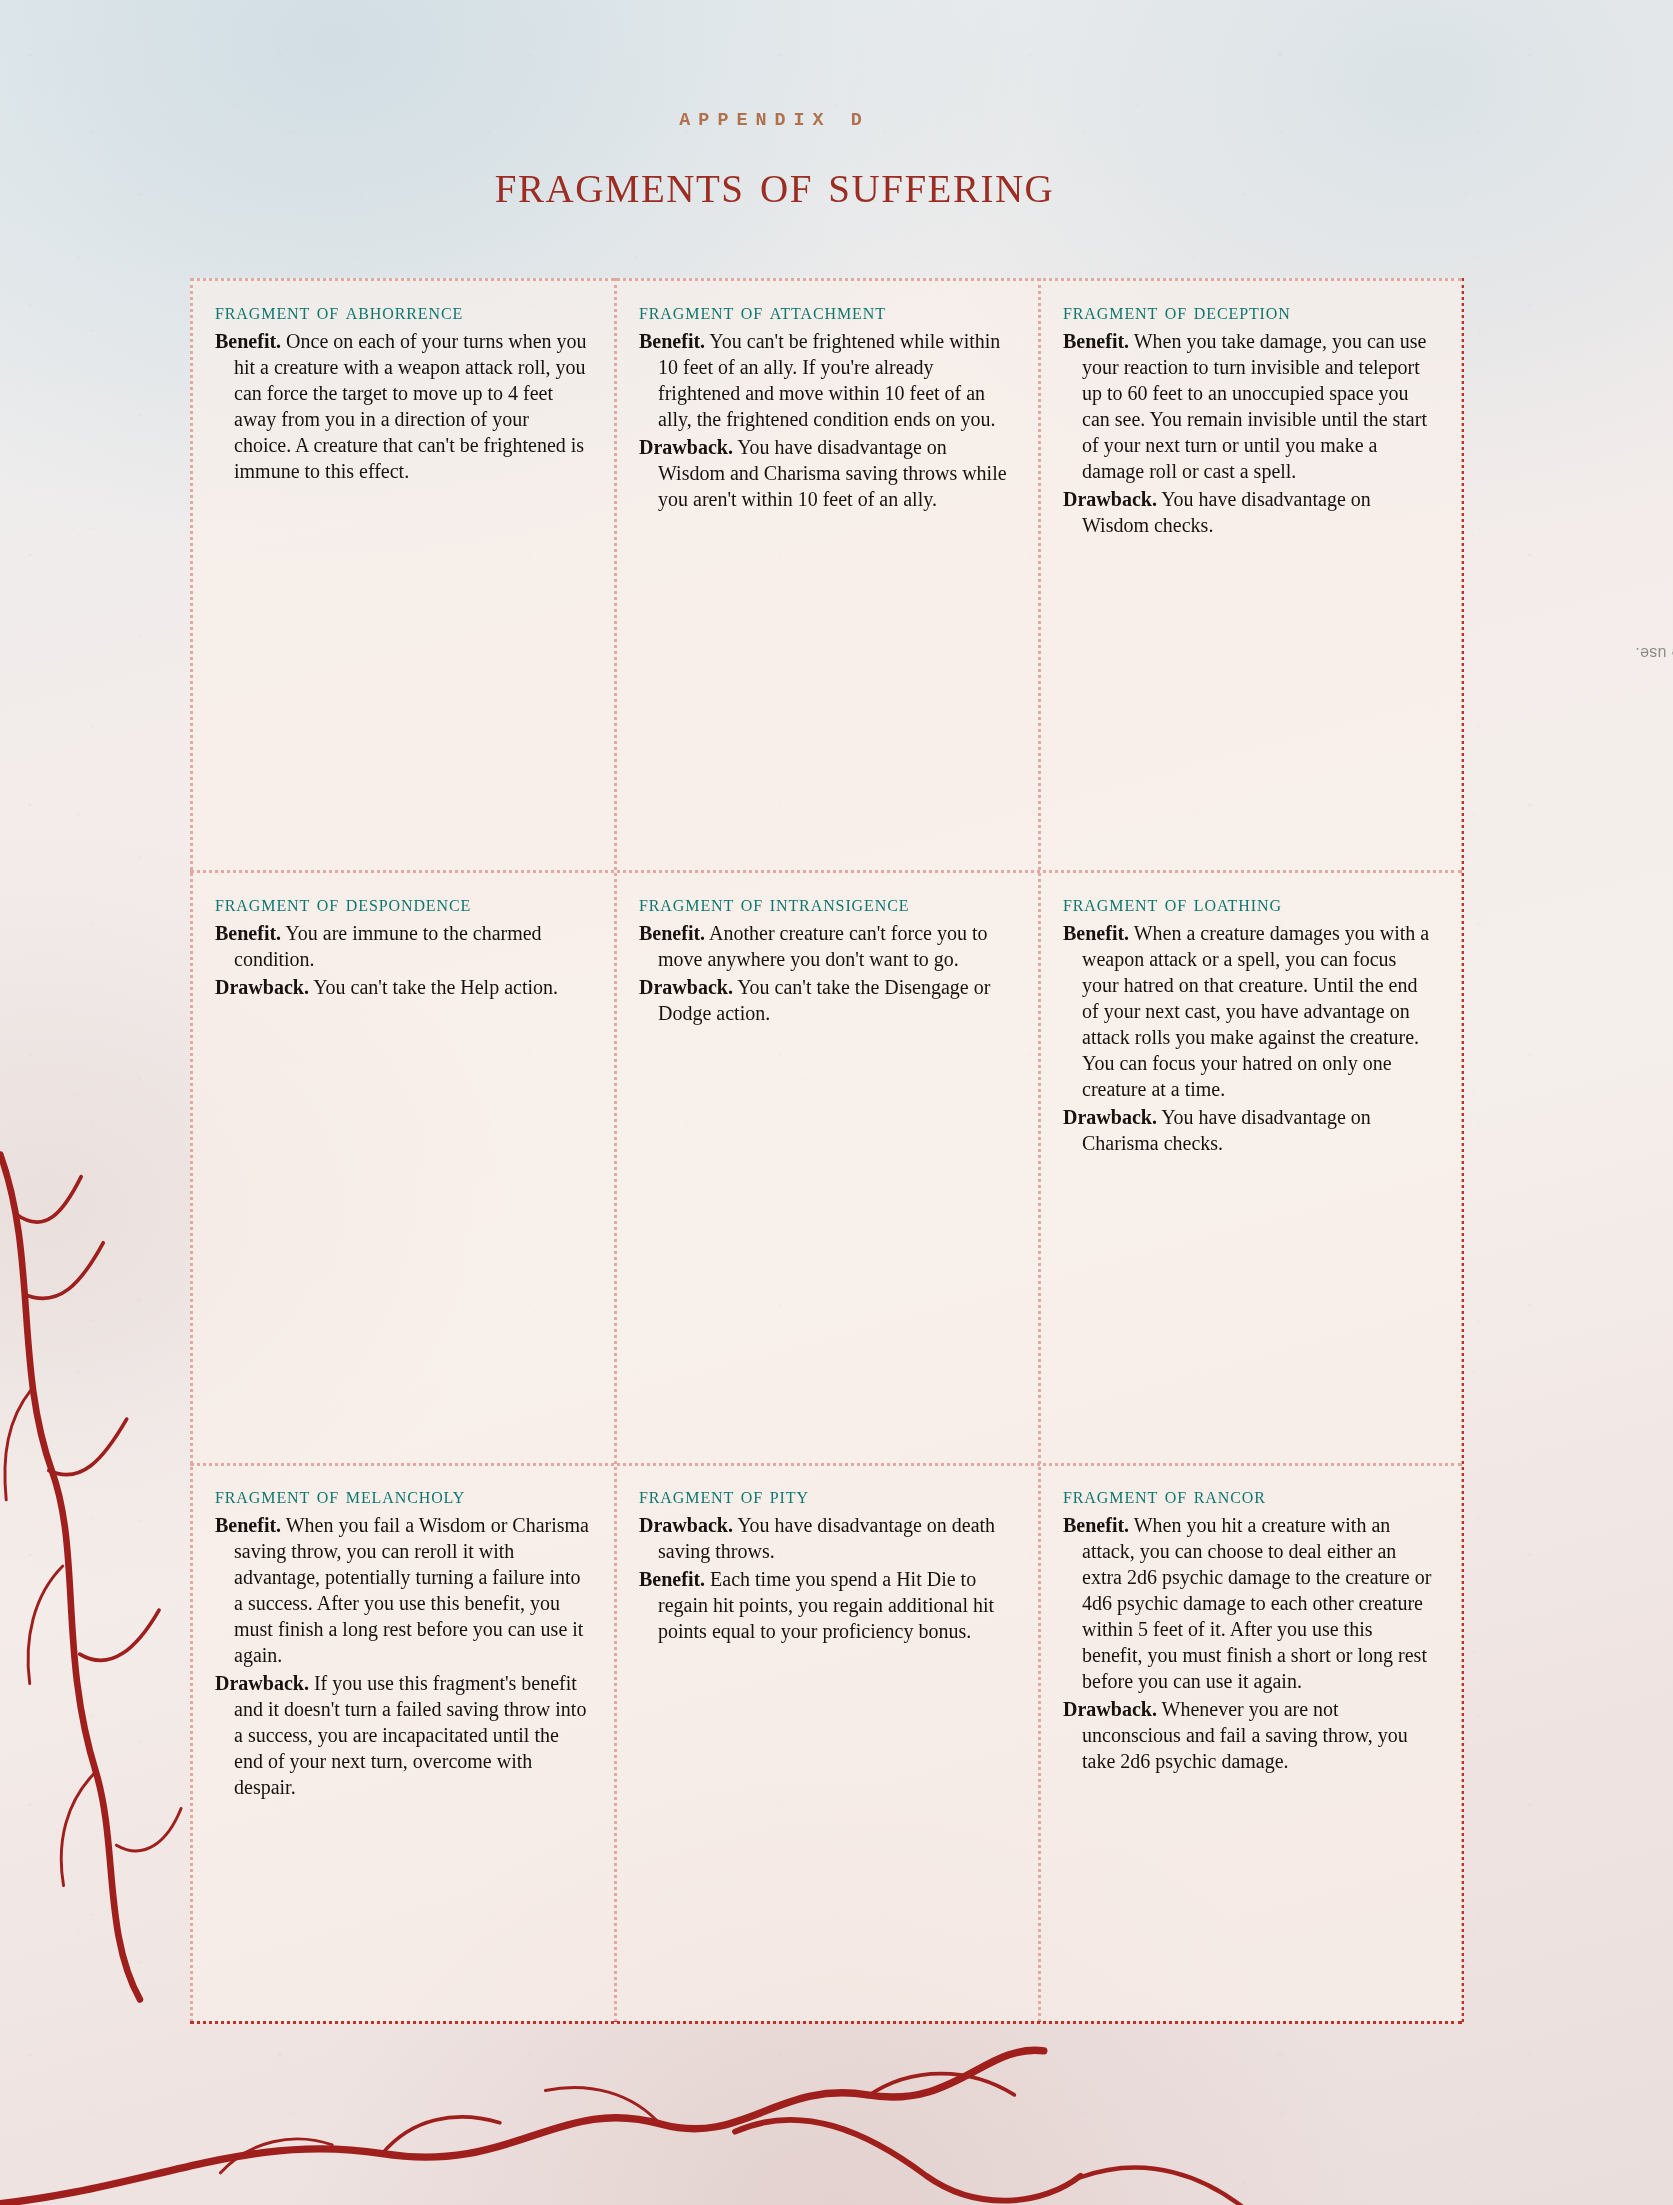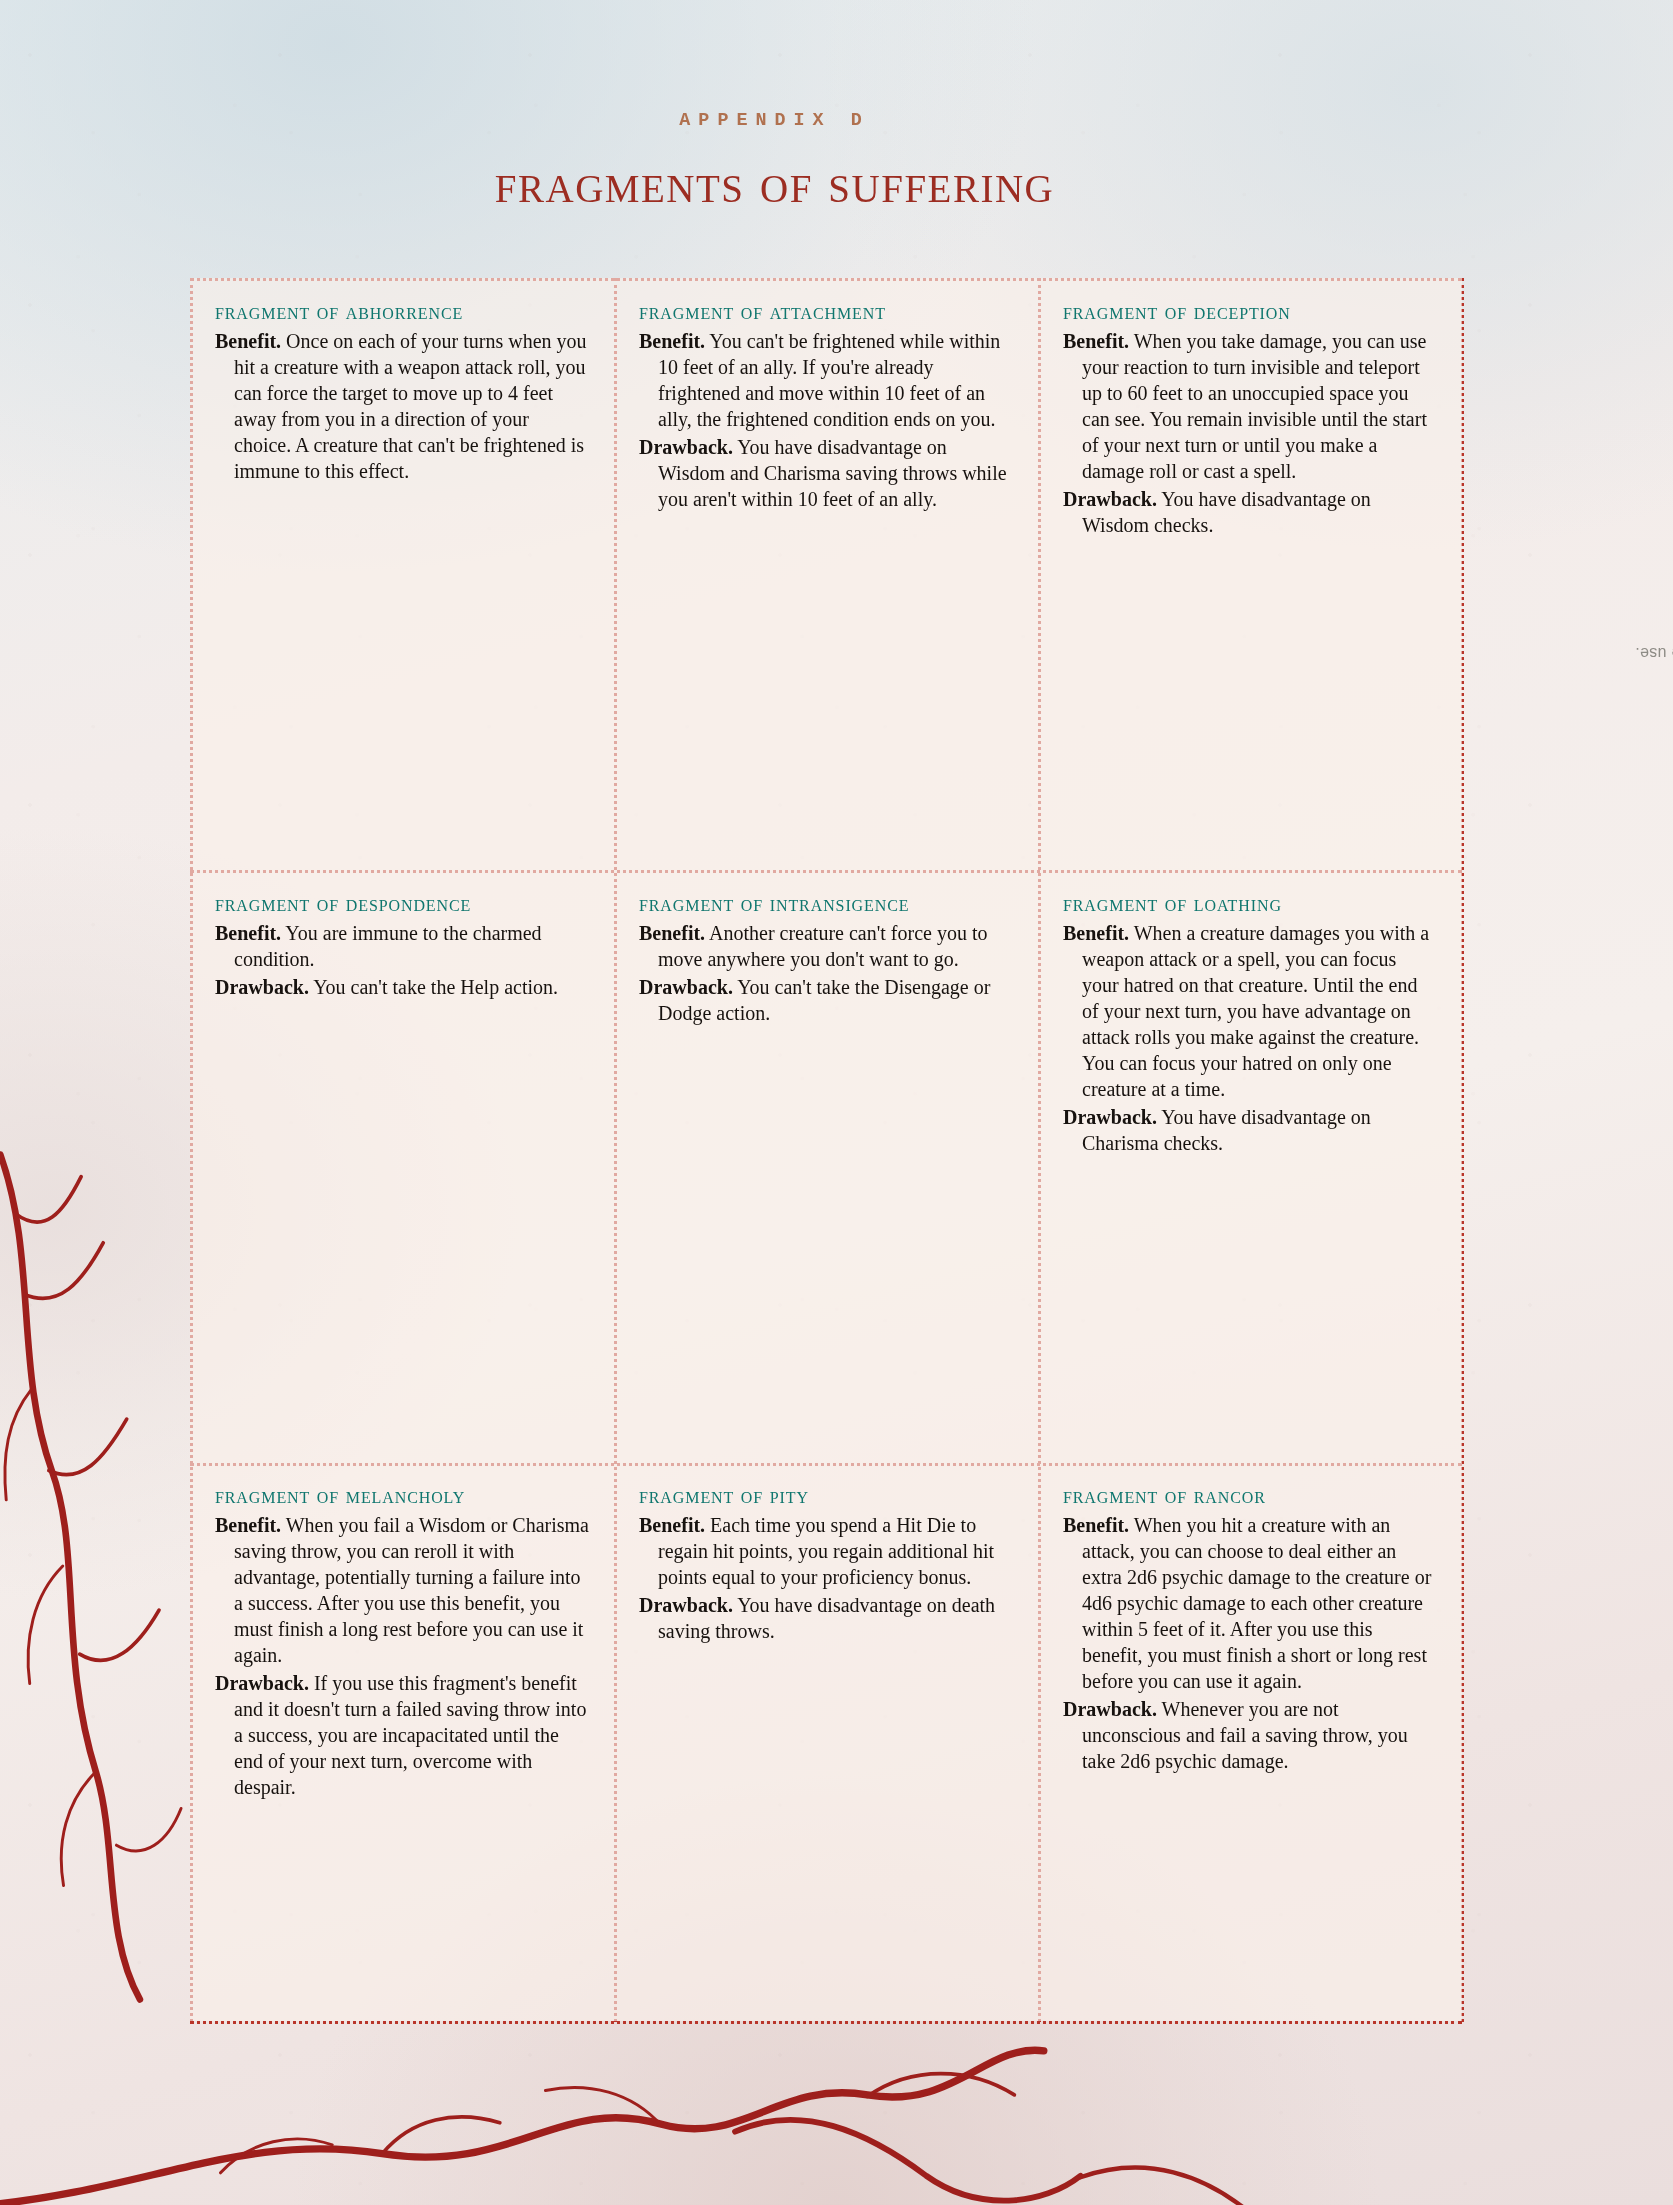--- a/index.html
+++ b/index.html
@@ -220,34 +220,34 @@
   </div>
 
   <div class="cell">
     <div class="frag-title">Fragment of Intransigence</div>
     <div class="entry"><b>Benefit.</b> <span>Another creature can't force you to move anywhere you don't want to go.</span></div>
     <div class="entry"><b>Drawback.</b> <span>You can't take the Disengage or Dodge action.</span></div>
   </div>
 
   <div class="cell">
     <div class="frag-title">Fragment of Loathing</div>
-    <div class="entry"><b>Benefit.</b> <span>When a creature damages you with a weapon attack or a spell, you can focus your hatred on that creature. Until the end of your next turn, you have advantage on attack rolls you make against the creature. You can focus your hatred on only one creature at a time.</span></div>
+    <div class="entry"><b>Benefit.</b> <span>When a creature damages you with a weapon attack or a spell, you can focus your hatred on that creature. Until the end of your next cast, you have advantage on attack rolls you make against the creature. You can focus your hatred on only one creature at a time.</span></div>
     <div class="entry"><b>Drawback.</b> <span>You have disadvantage on Charisma checks.</span></div>
   </div>
 
   <div class="cell">
     <div class="frag-title">Fragment of Melancholy</div>
     <div class="entry"><b>Benefit.</b> <span>When you fail a Wisdom or Charisma saving throw, you can reroll it with advantage, potentially turning a failure into a success. After you use this benefit, you must finish a long rest before you can use it again.</span></div>
     <div class="entry"><b>Drawback.</b> <span>If you use this fragment's benefit and it doesn't turn a failed saving throw into a success, you are incapacitated until the end of your next turn, overcome with despair.</span></div>
   </div>
 
   <div class="cell">
     <div class="frag-title">Fragment of Pity</div>
+    <div class="entry"><b>Drawback.</b> <span>You have disadvantage on death saving throws.</span></div>
     <div class="entry"><b>Benefit.</b> <span>Each time you spend a Hit Die to regain hit points, you regain additional hit points equal to your proficiency bonus.</span></div>
-    <div class="entry"><b>Drawback.</b> <span>You have disadvantage on death saving throws.</span></div>
   </div>
 
   <div class="cell">
     <div class="frag-title">Fragment of Rancor</div>
     <div class="entry"><b>Benefit.</b> <span>When you hit a creature with an attack, you can choose to deal either an extra 2d6 psychic damage to the creature or 4d6 psychic damage to each other creature within 5 feet of it. After you use this benefit, you must finish a short or long rest before you can use it again.</span></div>
     <div class="entry"><b>Drawback.</b> <span>Whenever you are not unconscious and fail a saving throw, you take 2d6 psychic damage.</span></div>
   </div>
 
 </div>
 

